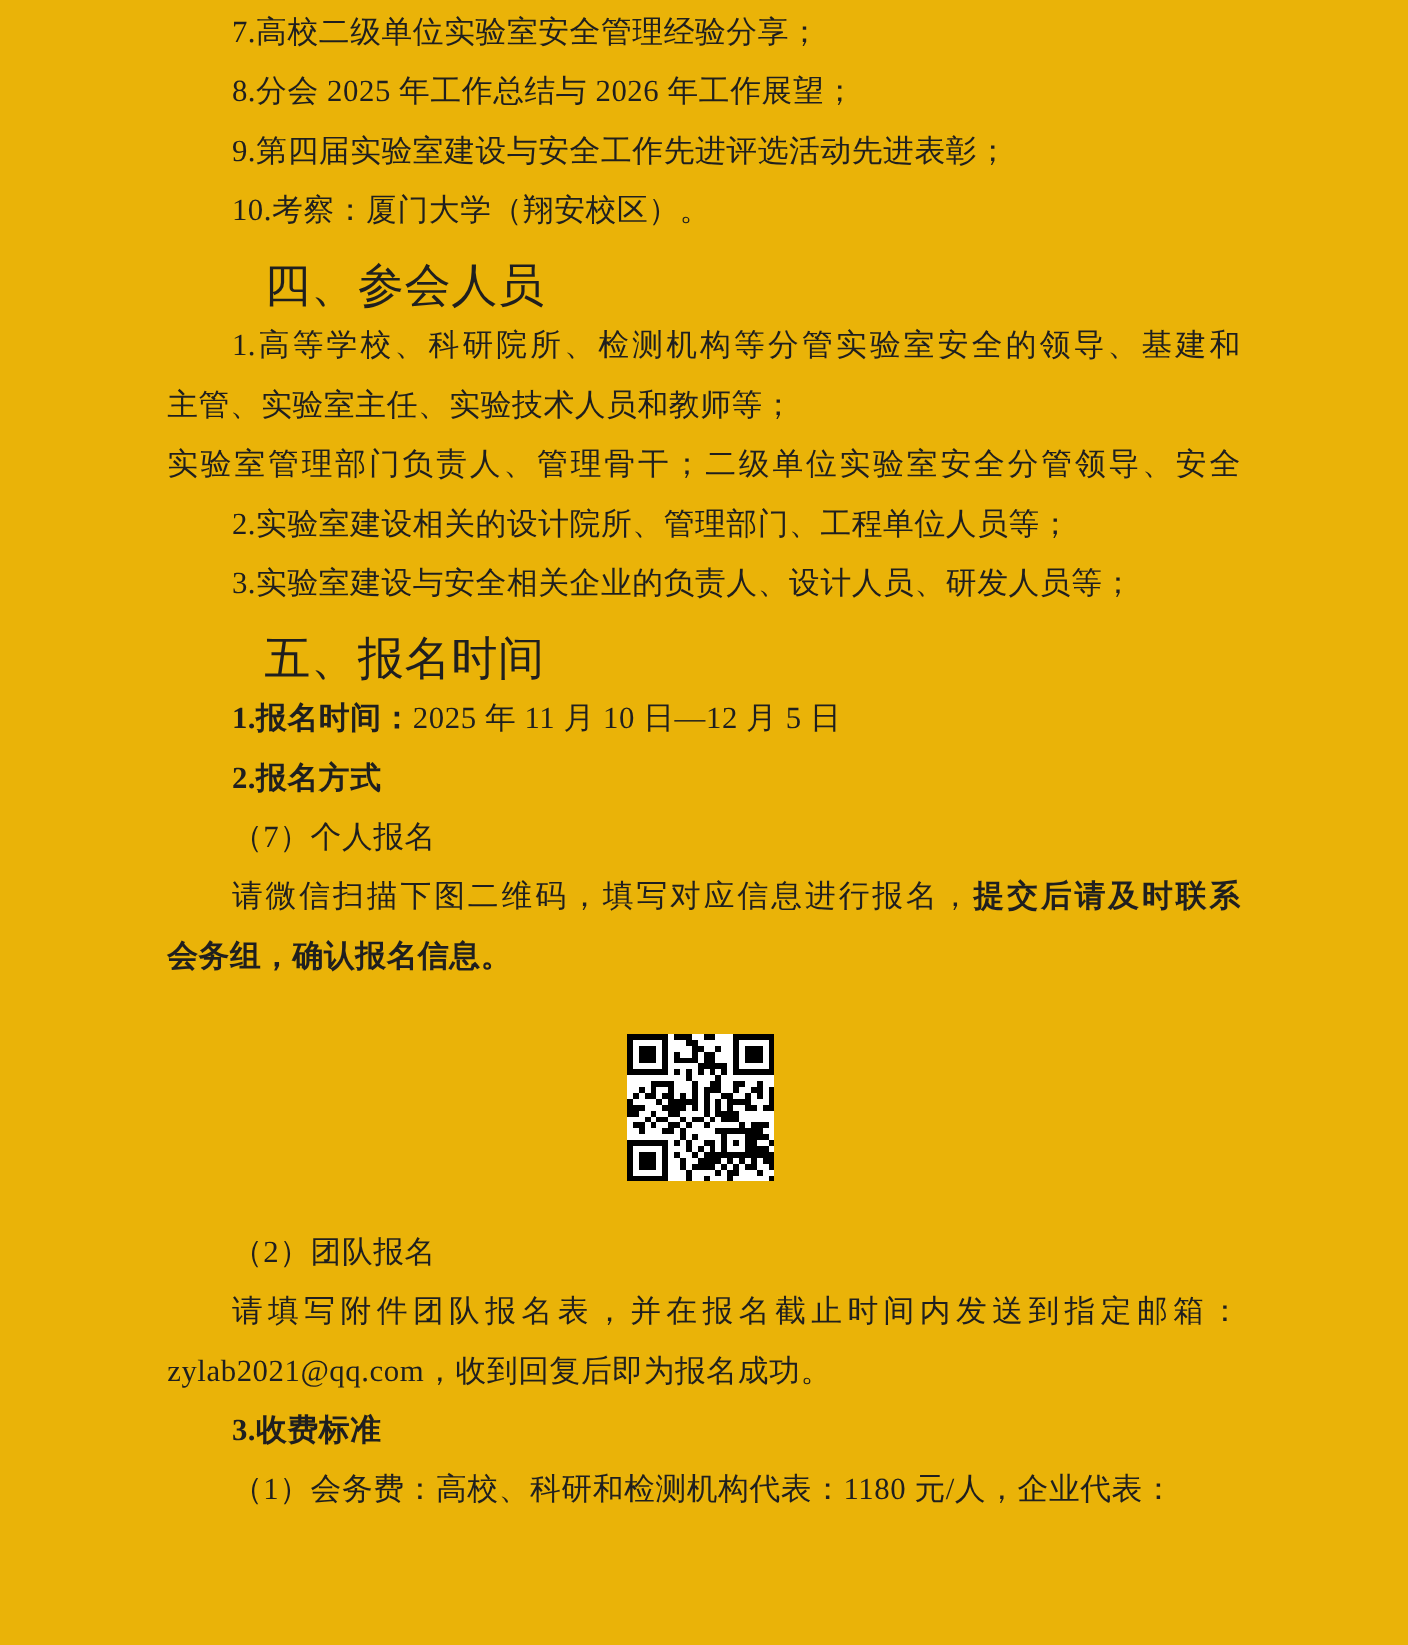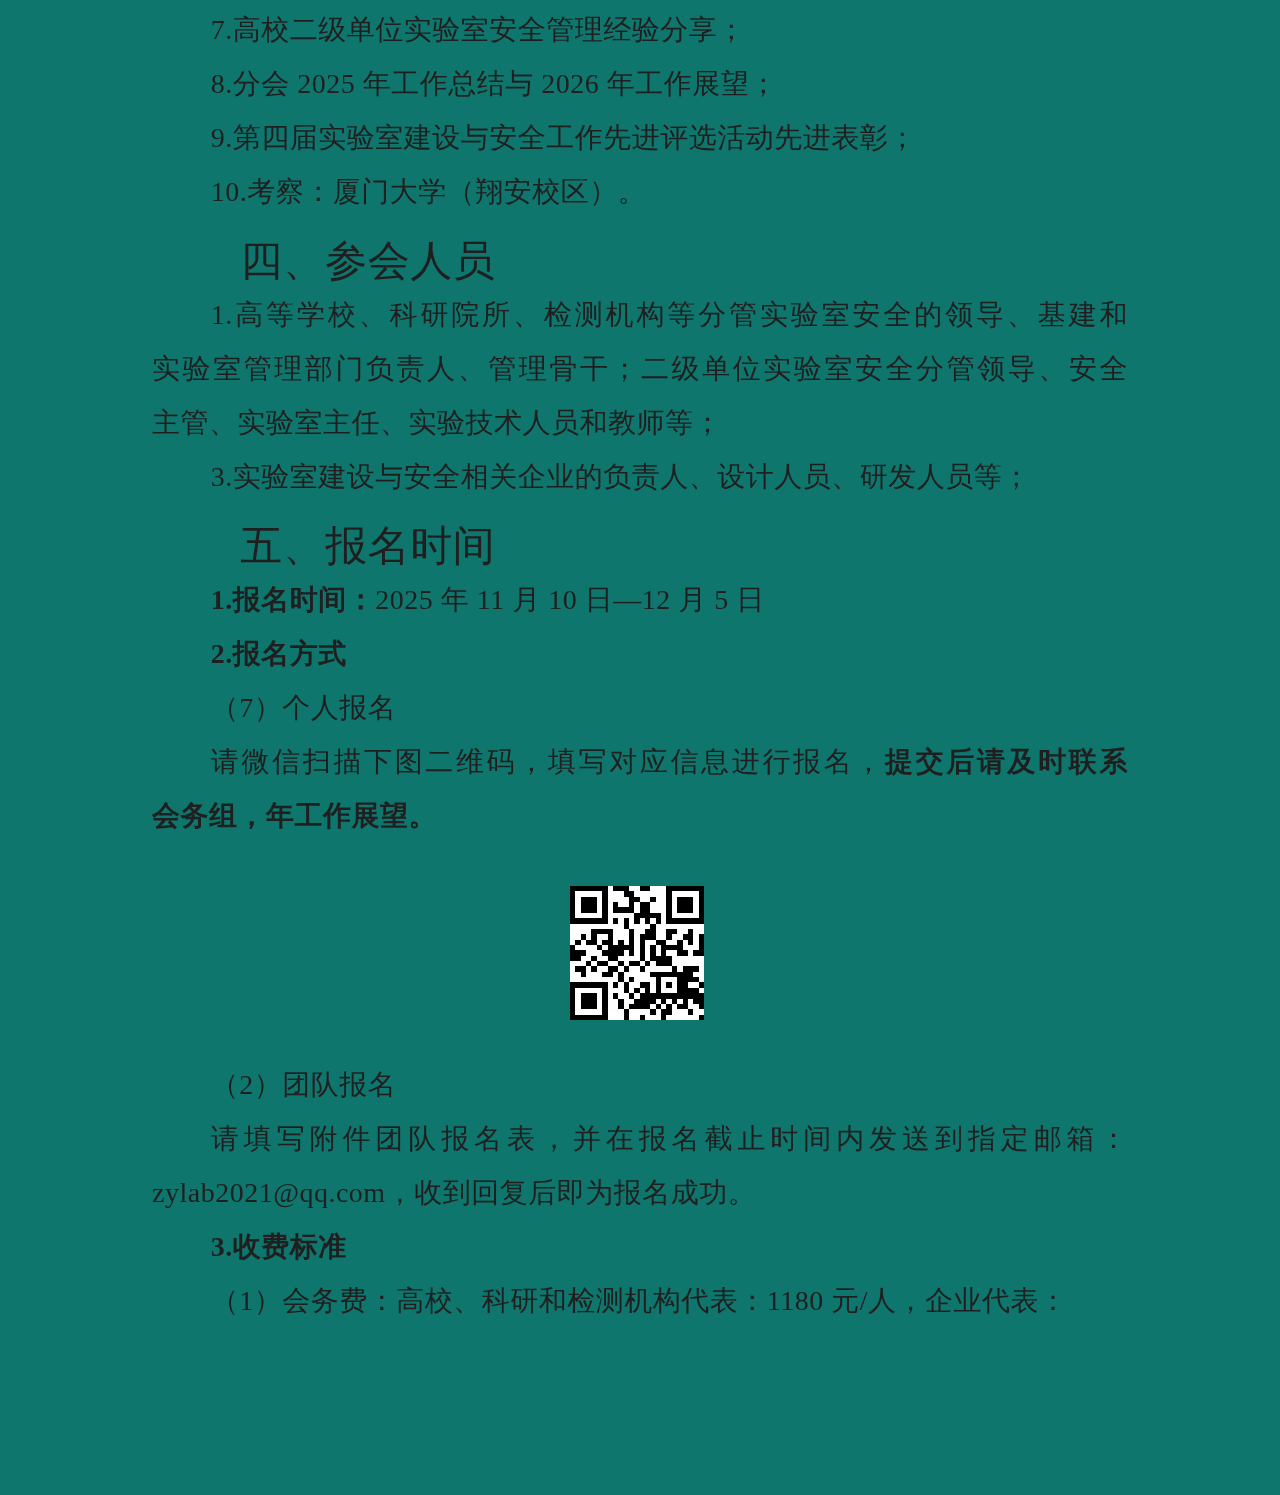--- a/index.html
+++ b/index.html
@@ -4,21 +4,21 @@
 <style>
   html, body {
     margin: 0;
     padding: 0;
     background: #ffffff;
   }
   .page {
     position: relative;
     width: 1280px;
     height: 1495px;
-    background: #0f766e;
+    background: #eab308;
     overflow: hidden;
   }
   .doc {
     padding: 3px 152px 0 152px;
     font-family: "Liberation Serif", "DejaVu Serif", serif;
     font-size: 28px;
     line-height: 54px;
     color: #1f1f1f;
     letter-spacing: 0.5px;
   }
@@ -52,33 +52,34 @@
   <div class="doc">
 
     <p class="line indent">7.高校二级单位实验室安全管理经验分享；</p>
     <p class="line indent">8.分会 2025 年工作总结与 2026 年工作展望；</p>
     <p class="line indent">9.第四届实验室建设与安全工作先进评选活动先进表彰；</p>
     <p class="line indent">10.考察：厦门大学（翔安校区）。</p>
 
     <h2 class="line heading">四、参会人员</h2>
 
     <p class="line indent jl">1.高等学校、科研院所、检测机构等分管实验室安全的领导、基建和</p>
+    <p class="line">主管、实验室主任、实验技术人员和教师等；</p>
     <p class="line jl">实验室管理部门负责人、管理骨干；二级单位实验室安全分管领导、安全</p>
-    <p class="line">主管、实验室主任、实验技术人员和教师等；</p>
+    <p class="line indent">2.实验室建设相关的设计院所、管理部门、工程单位人员等；</p>
     <p class="line indent">3.实验室建设与安全相关企业的负责人、设计人员、研发人员等；</p>
 
     <h2 class="line heading">五、报名时间</h2>
 
     <p class="line indent"><span class="bold">1.报名时间：</span><span>2025 年 11 月 10 日—12 月 5 日</span></p>
 
     <p class="line indent bold">2.报名方式</p>
     <p class="line indent">（7）个人报名</p>
 
     <p class="line indent jl"><span>请微信扫描下图二维码，填写对应信息进行报名，</span><span class="bold">提交后请及时联系</span></p>
-    <p class="line bold">会务组，年工作展望。</p>
+    <p class="line bold">会务组，确认报名信息。</p>
 
     <div class="qr-row">
       <svg id="qr-svg" width="134" height="134" viewBox="0 0 25 25" shape-rendering="crispEdges">
           <rect x="0" y="0" width="25" height="25" fill="#ffffff"></rect>
           <rect x="0" y="0" width="1" height="1" fill="#000000"></rect>
           <rect x="1" y="0" width="1" height="1" fill="#000000"></rect>
           <rect x="2" y="0" width="1" height="1" fill="#000000"></rect>
           <rect x="3" y="0" width="1" height="1" fill="#000000"></rect>
           <rect x="4" y="0" width="1" height="1" fill="#000000"></rect>
           <rect x="5" y="0" width="1" height="1" fill="#000000"></rect>

